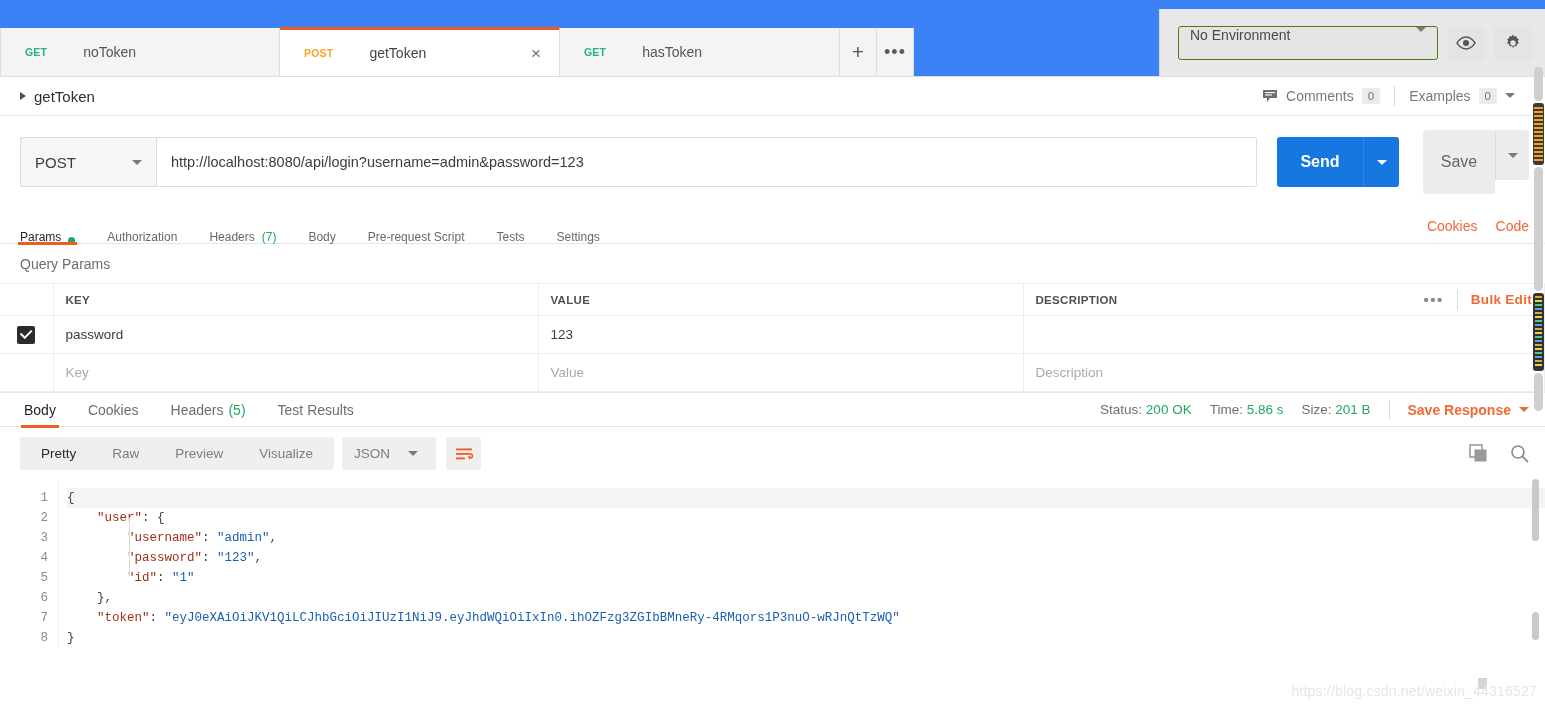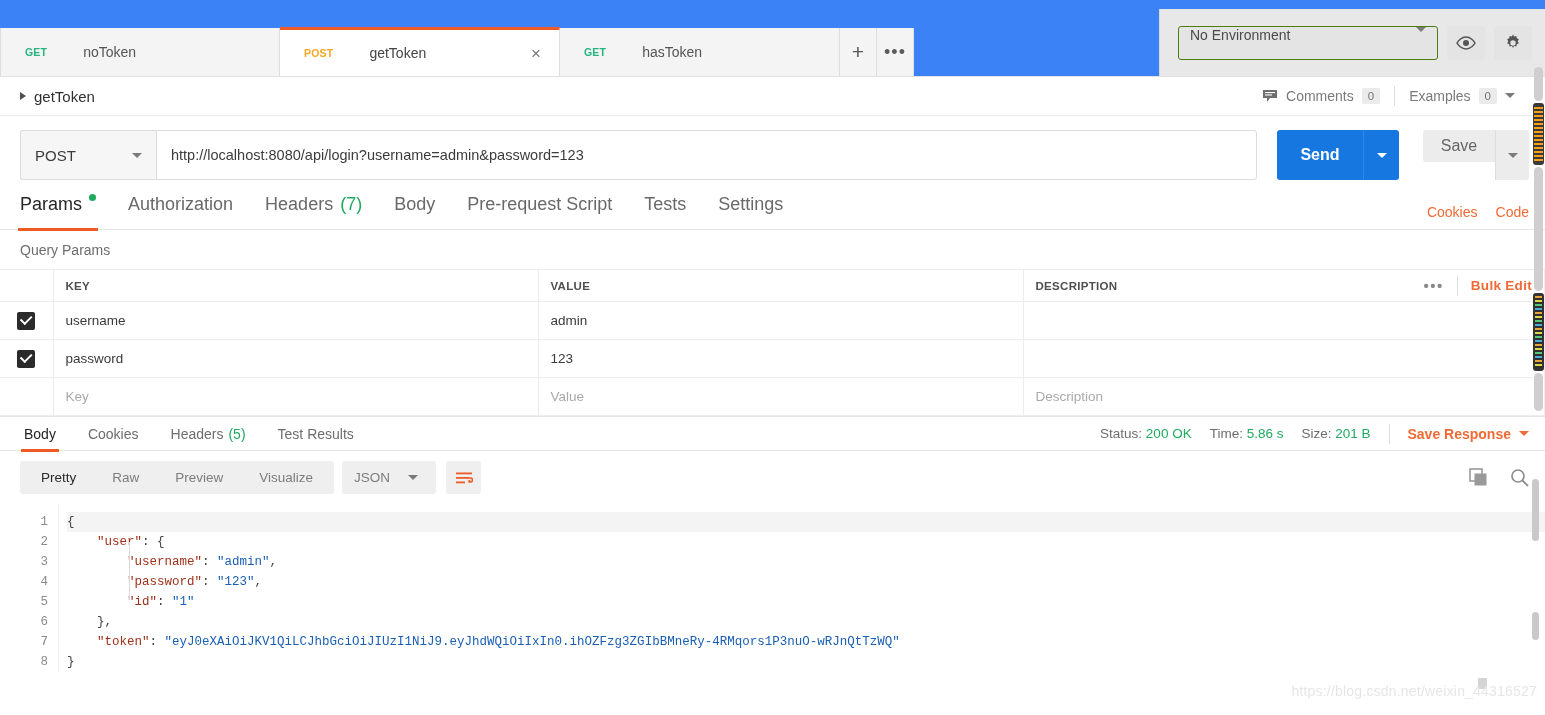--- a/index.html
+++ b/index.html
@@ -190,21 +190,21 @@
     width: 36px; height: 50px;
     background: #1677e0;
     border-left: 1px solid #2f87e8;
     border-radius: 0 3px 3px 0;
     display: flex; align-items: center; justify-content: center;
     cursor: pointer;
   }
   .send-caret .caret { border-top-color: #fff; }
   .save-group { display: flex; margin-left: 13px; }
   .save-btn {
-    height: 32px; min-width: 72px;
+    height: 64px; min-width: 72px;
     background: #ececec;
     color: #666;
     font-size: 16px;
     display: flex; align-items: center; justify-content: center;
     border-radius: 3px 0 0 3px;
     cursor: pointer;
   }
   .save-caret {
     width: 34px; height: 50px;
     background: #ececec;
@@ -218,24 +218,24 @@
   .reqtabs {
     display: flex; align-items: center;
     border-bottom: 1px solid #e6e6e6;
     padding: 0 16px 0 20px;
     height: 36px;
     background: #fff;
   }
   .rtab {
     position: relative;
     height: 36px;
-    display: flex; align-items: flex-start;
+    display: flex; align-items: flex-end;
     gap: 7px;
     margin-right: 32px;
-    font-size: 18px; color: #696969;
+    font-size: 12px; color: #696969;
     cursor: pointer;
     white-space: nowrap;
   }
   .rtab.active { color: #262626; }
   .rtab.active::after {
     content: "";
     position: absolute; left: -2px; right: -2px; bottom: -1px;
     height: 3px; background: #ef5b25;
   }
   .dot-green { width: 7px; height: 7px; border-radius: 50%; background: #1faa5f; display: inline-block; }
@@ -601,28 +601,20 @@
             </span>
           </div>
         </th>
       </tr>
     </thead>
     <tbody>
       <tr>
         <td class="cellchk">
           <span class="chk"></span>
         </td>
-        <td class="celltext">username</td>
-        <td class="celltext">admin</td>
-        <td class="celltext"></td>
-      </tr>
-      <tr>
-        <td class="cellchk">
-          <span class="chk"></span>
-        </td>
         <td class="celltext">password</td>
         <td class="celltext">123</td>
         <td class="celltext"></td>
       </tr>
       <tr>
         <td class="cellchk"></td>
         <td class="placeholder">Key</td>
         <td class="placeholder">Value</td>
         <td class="placeholder">Description</td>
       </tr>

